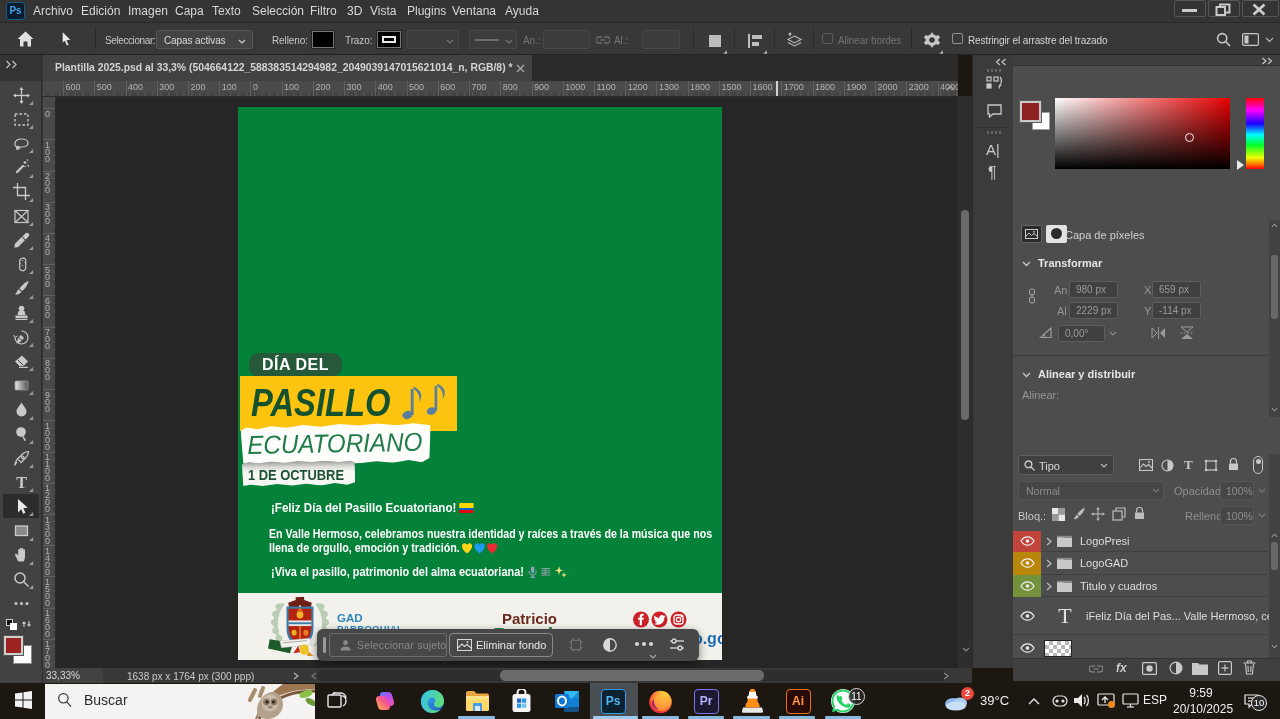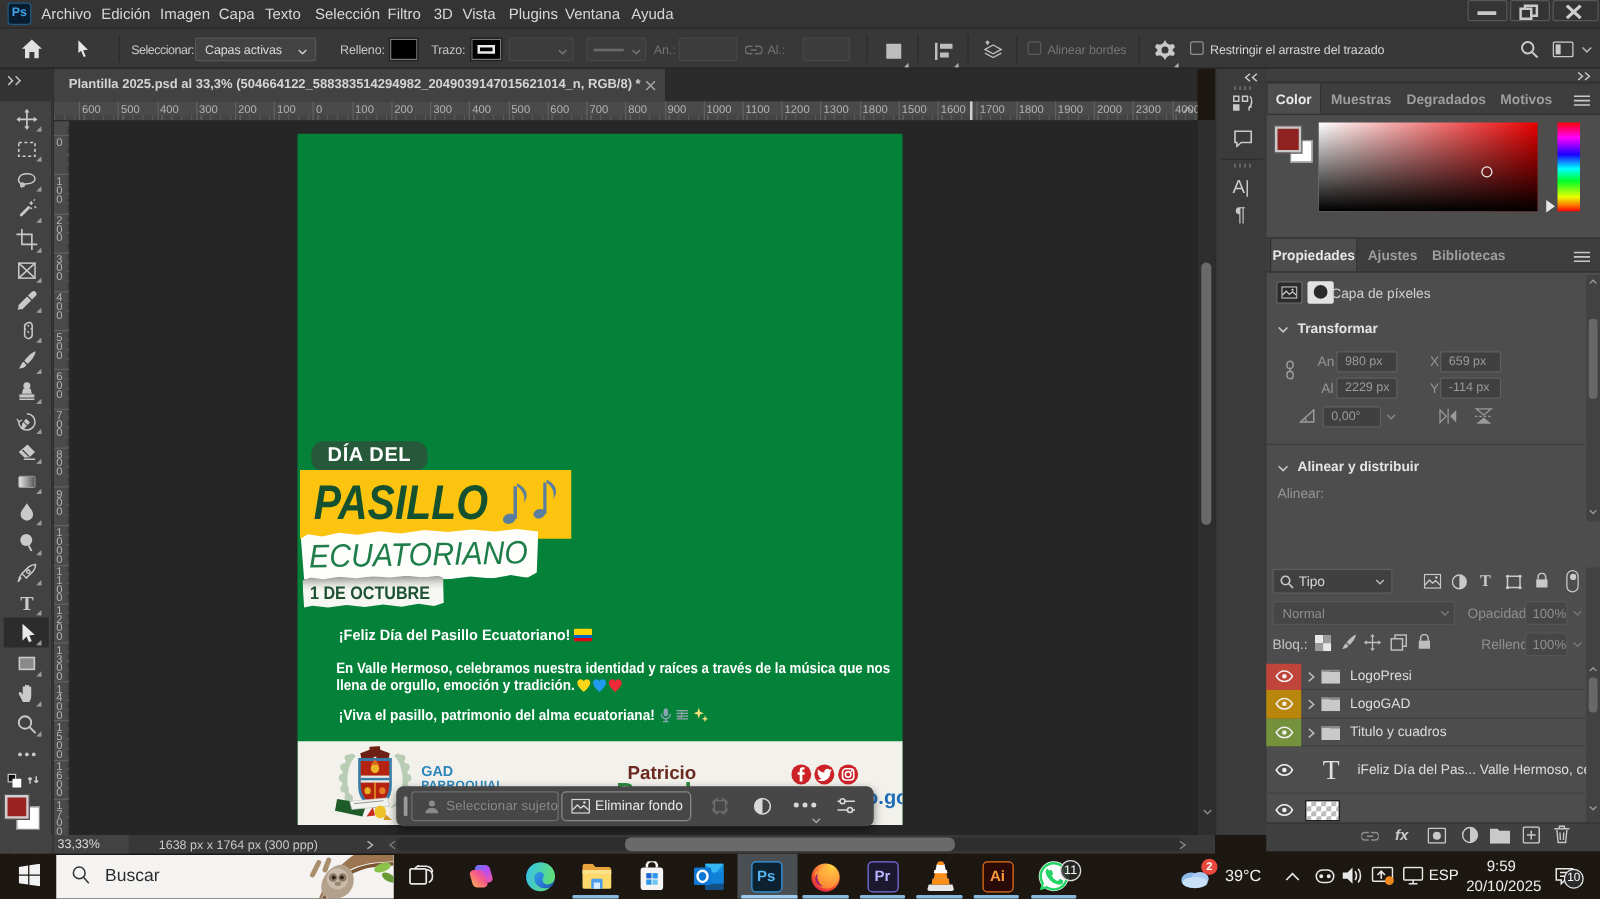--- a/index.html
+++ b/index.html
@@ -658,47 +658,26 @@
     <div class="abs" style="left:14px;top:76px;width:14px;height:3px;background:repeating-linear-gradient(90deg,#666 0 2px,transparent 2px 4px)"></div>
     <div class="abs" style="left:13px;top:86px;color:#c9c9c9;font-size:15px">A<span style="font-size:14px">|</span></div>
     <div class="abs" style="left:15px;top:109px;color:#c9c9c9;font-size:16px">¶</div>
   </div>
 
 <div class="abs" id="panels">
     <div class="abs" style="left:0;top:0;width:267px;height:11px;background:#3e3e3e;border-bottom:1px solid #313131"></div>
     <svg class="abs" style="left:248px;top:2px" width="12" height="8" viewBox="0 0 12 8" fill="none" stroke="#c9c9c9" stroke-width="1.2">
       <path d="M1.5 1 L5 4 L1.5 7 M7 1 L10.5 4 L7 7"></path>
     </svg>
-    <div class="ptabrow" style="top:11px;height:26px">
-      <div class="ptab act" style="left:0;width:44px;line-height:26px">Color</div>
-      <div class="ptab" style="left:45px;width:62px;line-height:26px">Muestras</div>
-      <div class="ptab" style="left:108px;width:72px;line-height:26px">Degradados</div>
-      <div class="ptab" style="left:181px;width:54px;line-height:26px">Motivos</div>
-      <svg class="hamb" style="top:9px" width="13" height="9" viewBox="0 0 13 9" stroke="#c9c9c9" stroke-width="1.3">
-        <line x1="0" y1="1" x2="13" y2="1"></line>
-        <line x1="0" y1="4.5" x2="13" y2="4.5"></line>
-        <line x1="0" y1="8" x2="13" y2="8"></line>
-      </svg>
-    </div>
     <div class="abs" style="left:19px;top:57px;width:18px;height:18px;background:#fff;border:1px solid #9a9a9a"></div>
     <div class="abs" style="left:7px;top:46px;width:21px;height:21px;background:#8e2220;border:2px solid #c9c9c9;outline:1px solid #5e5e5e"></div>
     <div class="abs" style="left:42px;top:43px;width:175px;height:71px;background:linear-gradient(to bottom,rgba(0,0,0,0),#000),linear-gradient(to right,#fff,#e80000)"></div>
     <div class="abs" style="left:172px;top:78px;width:9px;height:9px;border:1.5px solid #f0f0f0;border-radius:50%"></div>
     <div class="abs" style="left:233px;top:43px;width:18px;height:71px;background:linear-gradient(to bottom,#ff0004 0%,#ff00ff 17%,#1b00ff 36%,#00ffff 52%,#00ff2a 66%,#eaff00 84%,#ff6a00 94%,#ff0004 100%)"></div>
     <div class="abs" style="left:224px;top:105px;width:0;height:0;border-top:5px solid transparent;border-bottom:5px solid transparent;border-left:7px solid #e8e8e8"></div>
-    <div class="ptabrow" style="top:135px;height:28px">
-      <div class="ptab act" style="left:3px;width:70px;line-height:28px">Propiedades</div>
-      <div class="ptab" style="left:76px;width:50px;line-height:28px">Ajustes</div>
-      <div class="ptab" style="left:128px;width:68px;line-height:28px">Bibliotecas</div>
-      <svg class="hamb" style="top:10px" width="13" height="9" viewBox="0 0 13 9" stroke="#c9c9c9" stroke-width="1.3">
-        <line x1="0" y1="1" x2="13" y2="1"></line>
-        <line x1="0" y1="4.5" x2="13" y2="4.5"></line>
-        <line x1="0" y1="8" x2="13" y2="8"></line>
-      </svg>
-    </div>
     <div class="abs" style="left:8px;top:170px;width:21px;height:18px;background:#2b2b2b;border:1px solid #666;border-radius:2px"></div>
     <svg class="abs" style="left:12px;top:174px" width="13" height="10" viewBox="0 0 13 10" fill="none" stroke="#c9c9c9" stroke-width="1">
       <rect x="0.5" y="0.5" width="12" height="9"></rect>
       <path d="M1 7 L4 4 L6.5 6.5 L9 4.5 L12 7"></path>
       <circle cx="9" cy="2.8" r="0.9" fill="#c9c9c9" stroke="none"></circle>
     </svg>
     <div class="abs" style="left:33px;top:170px;width:21px;height:18px;background:#e3e3e3;border-radius:2px"></div>
     <div class="abs" style="left:38px;top:173px;width:11px;height:11px;background:#2b2b2b;border-radius:50%"></div>
     <span class="abs" style="left:52px;top:174px;color:#d0d0d0">Capa de píxeles</span>
     <svg class="abs" style="left:9px;top:206px" width="9" height="6" viewBox="0 0 9 6" fill="none" stroke="#c9c9c9" stroke-width="1.3">

